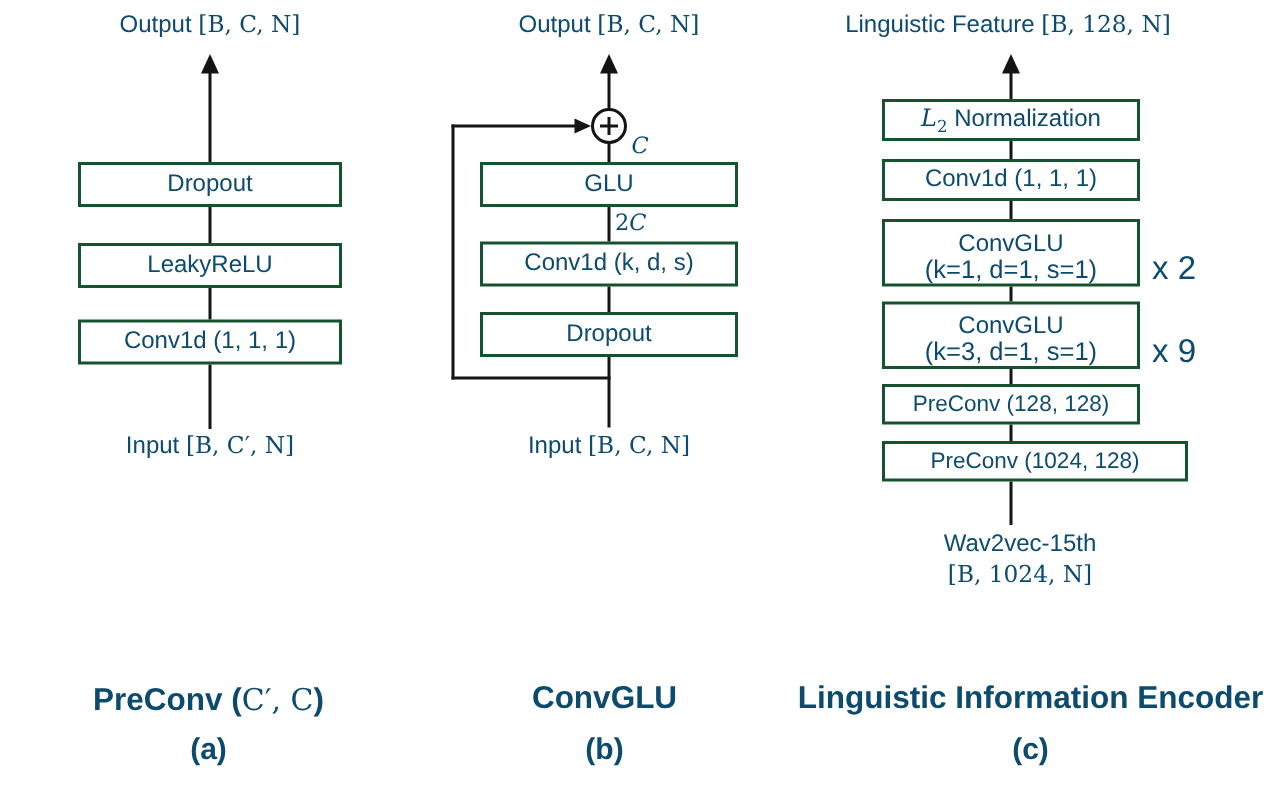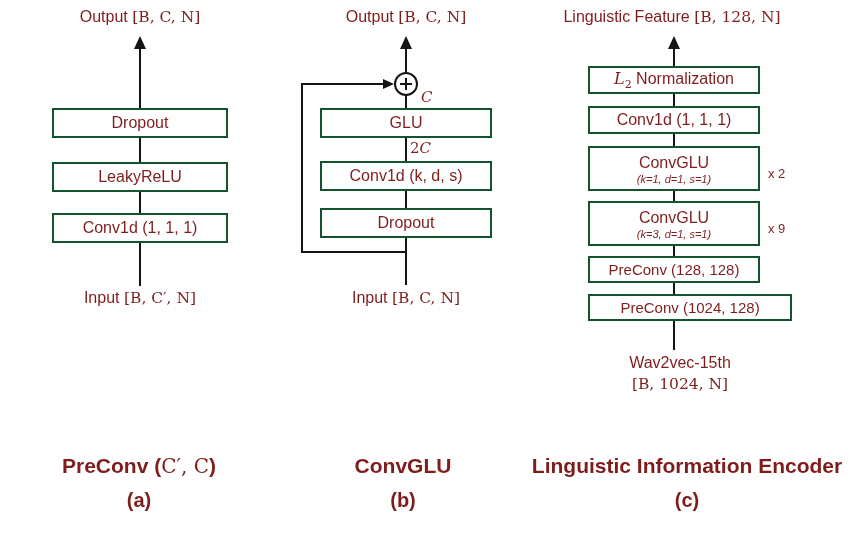--- a/index.html
+++ b/index.html
@@ -3,39 +3,39 @@
 <meta charset="utf-8">
 <style>
   * { margin: 0; padding: 0; box-sizing: border-box; }
   html, body { background: #ffffff; }
   .canvas {
     position: relative;
     width: 855px;
     height: 537px;
     background: #ffffff;
     font-family: "Liberation Sans", sans-serif;
-    color: #7f1d1d;
+    color: #0c4a6e;
     overflow: hidden;
   }
   .vline { position: absolute; width: 2px; background: #141414; z-index: 1; }
   .hline { position: absolute; height: 2px; background: #141414; z-index: 1; }
   .box {
     position: absolute;
     background: #ffffff;
     border: 2px solid #14532d;
     z-index: 2;
     display: flex;
     align-items: center;
     justify-content: center;
     font-size: 16px;
     white-space: nowrap;
   }
   .box--multi { flex-direction: column; line-height: 1; padding-top: 2px; }
   .box--multi .box-title { font-size: 16px; line-height: 19px; }
-  .box--multi .box-params { font-size: 11px; line-height: 15px; font-style: italic; }
+  .box--multi .box-params { font-size: 17px; line-height: 15px; }
   .arrow-up {
     position: absolute; width: 0; height: 0; z-index: 1;
     border-left: 6px solid transparent;
     border-right: 6px solid transparent;
     border-bottom: 13px solid #141414;
   }
   .arrow-right {
     position: absolute; width: 0; height: 0; z-index: 3;
     border-top: 5px solid transparent;
     border-bottom: 5px solid transparent;
@@ -59,21 +59,21 @@
   }
   .math-label .mathit { font-size: 15px; }
   sub.sub2 { font-family: "DejaVu Serif", serif; font-size: 11px; }
   .circle-plus {
     position: absolute; width: 24px; height: 24px;
     border: 2px solid #141414; border-radius: 50%;
     background: #ffffff; z-index: 3;
   }
   .circle-plus .ph { position: absolute; left: 4px; right: 4px; top: 50%; margin-top: -1px; height: 2px; background: #141414; }
   .circle-plus .pv { position: absolute; top: 4px; bottom: 4px; left: 50%; margin-left: -1px; width: 2px; background: #141414; }
-  .repeat-label { position: absolute; font-size: 13px; z-index: 2; white-space: nowrap; }
+  .repeat-label { position: absolute; font-size: 22px; z-index: 2; white-space: nowrap; }
   .caption {
     position: absolute; transform: translateX(-50%);
     font-weight: bold; font-size: 21px; white-space: nowrap; z-index: 2;
   }
   .caption .serif { font-weight: normal; font-size: 20px; margin-top: 30px; }
   .caption-sub {
     position: absolute; transform: translateX(-50%);
     font-weight: bold; font-size: 20px; z-index: 2;
   }
 </style>

